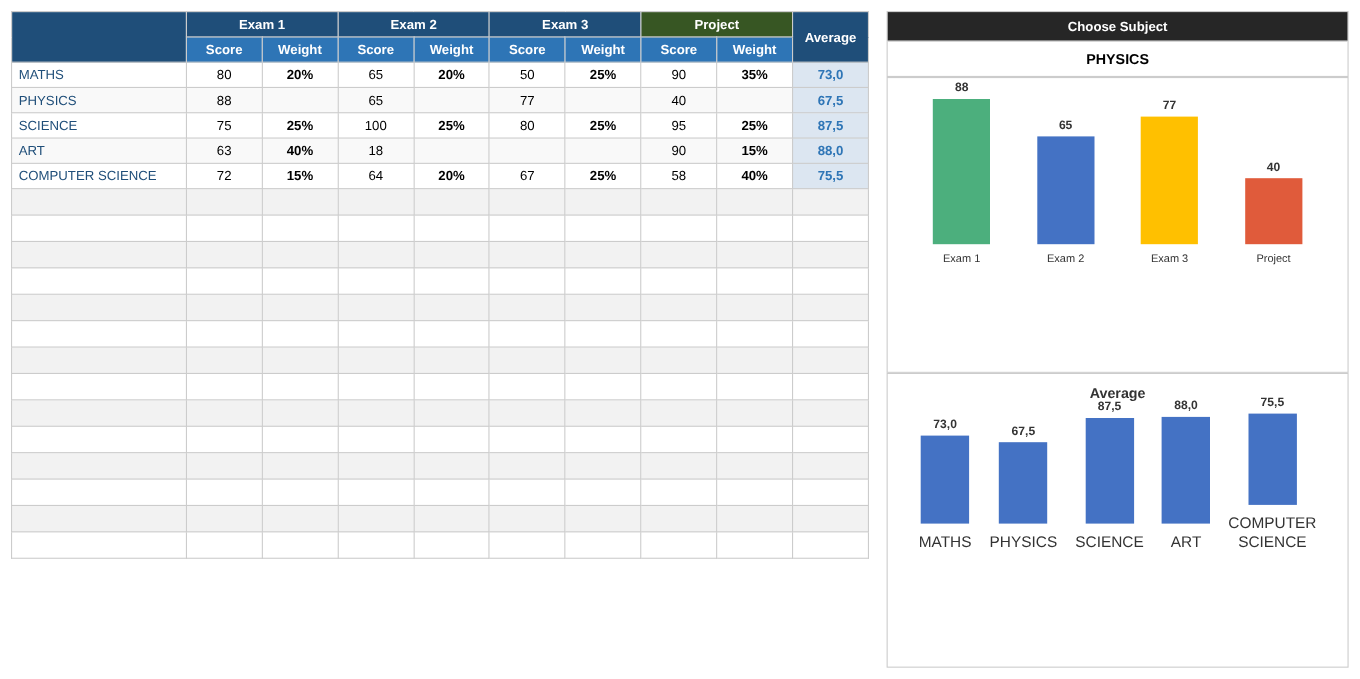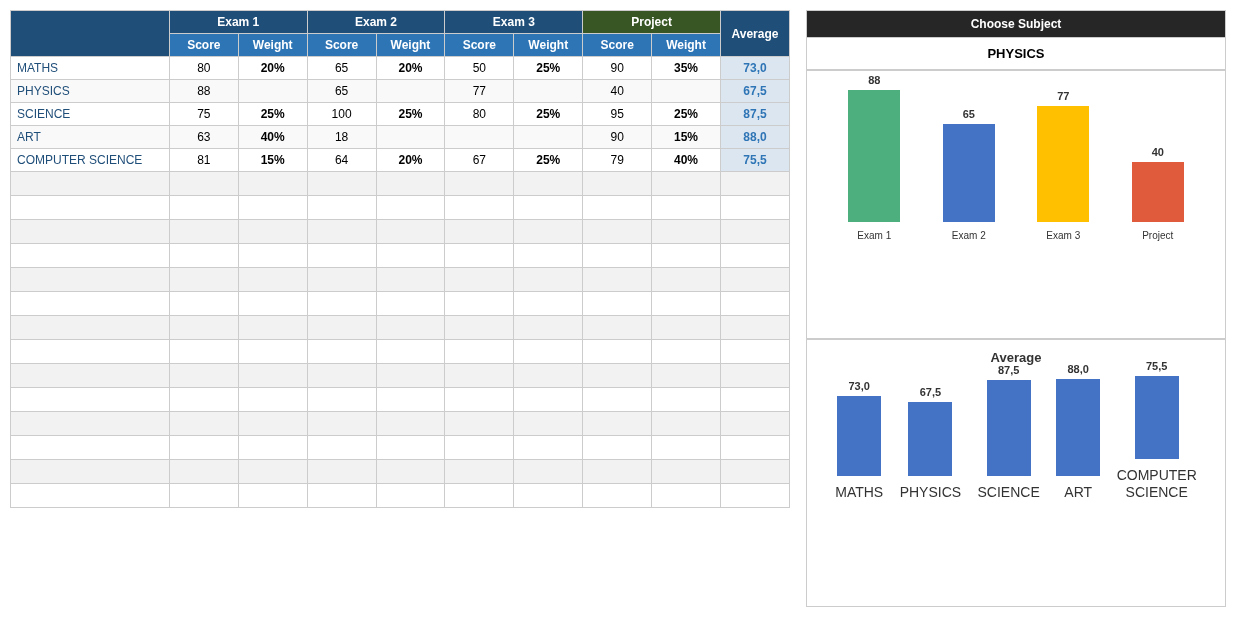--- a/index.html
+++ b/index.html
@@ -241,27 +241,27 @@
           <td>18</td>
           <td class="bold"></td>
           <td></td>
           <td class="bold"></td>
           <td>90</td>
           <td class="bold">15%</td>
           <td class="average-cell">88,0</td>
         </tr>
         <tr>
           <td>COMPUTER SCIENCE</td>
-          <td>81</td>
+          <td>72</td>
           <td class="bold">15%</td>
           <td>64</td>
           <td class="bold">20%</td>
           <td>67</td>
           <td class="bold">25%</td>
-          <td>79</td>
+          <td>58</td>
           <td class="bold">40%</td>
           <td class="average-cell">75,5</td>
         </tr>
         <tr class="empty-row">
           <td></td>
           <td></td>
           <td></td>
           <td></td>
           <td></td>
           <td></td>

